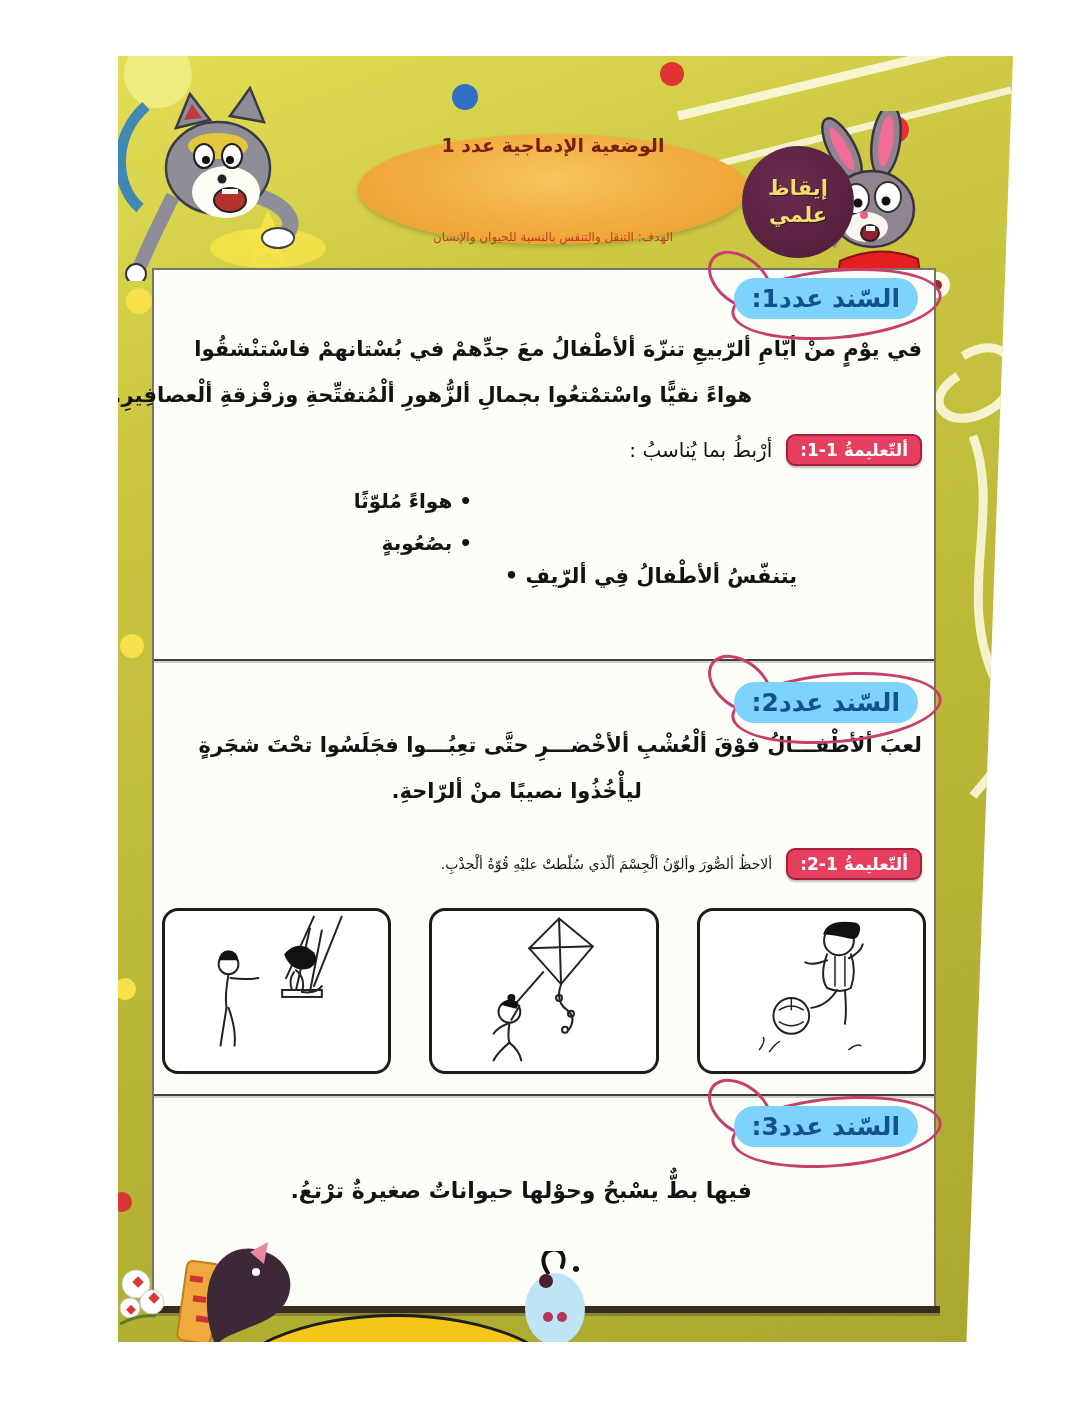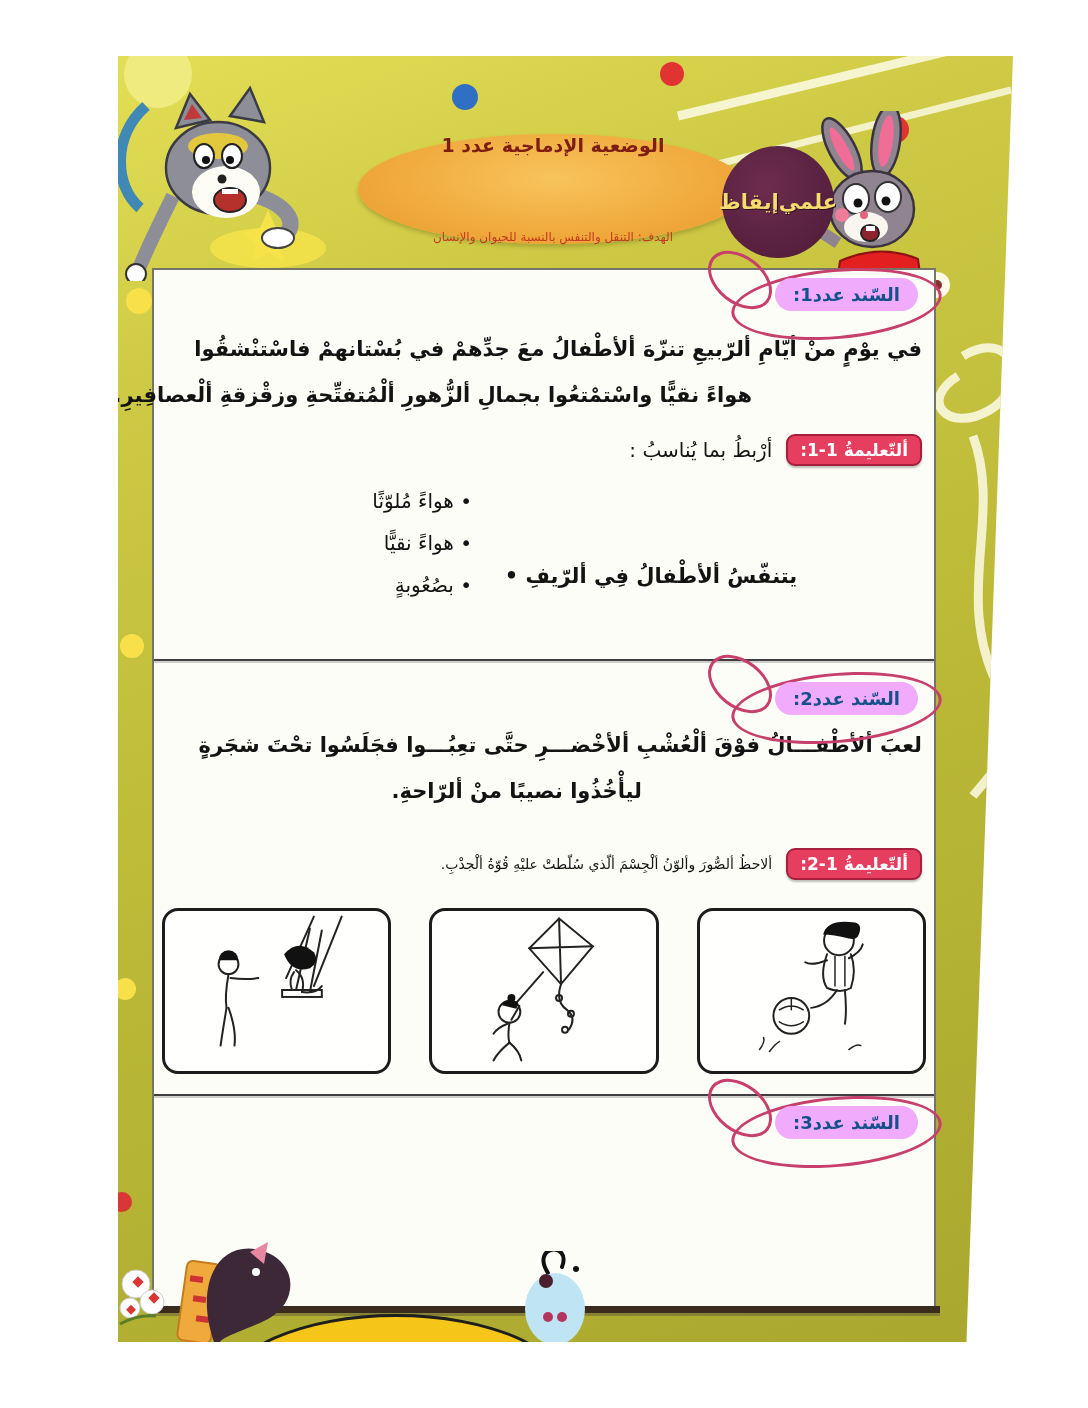--- a/index.html
+++ b/index.html
@@ -11,51 +11,51 @@
         clip-path:polygon(0 0,100% 0,94.8% 100%,0 100%);overflow:hidden;}
   .deco{position:absolute;pointer-events:none;}
   .dot{position:absolute;border-radius:50%;}
   
   .title-ellipse{position:absolute;left:240px;top:78px;width:390px;height:110px;
         background:radial-gradient(ellipse at 50% 40%,#f7c45c 0%,#f0a93c 60%,#e99a2e 100%);
         border-radius:50%;display:flex;flex-direction:column;align-items:center;
         justify-content:space-between;z-index:3;box-shadow:0 3px 4px rgba(120,110,30,.4);}
   .title-l1{color:#7e1d12;font-weight:bold;font-size:19px;}
   .title-l2{color:#c23a22;font-weight:normal;font-size:12px;margin-top:7px;}
-  .subject-badge{position:absolute;left:604px;top:90px;width:112px;height:112px;border-radius:50%;
+  .subject-badge{position:absolute;left:624px;top:90px;width:112px;height:112px;border-radius:50%;
         background:radial-gradient(circle at 40% 35%,#6d2c4e 0%,#57203e 70%,#471834 100%);
-        display:flex;flex-direction:row;align-items:center;justify-content:center;z-index:4;}
+        display:flex;flex-direction:column;align-items:center;justify-content:center;z-index:4;}
   .subject-badge span{color:#f4dc6d;font-weight:bold;font-size:21px;line-height:27px;
         text-shadow:1px 1px 0 #2e0f22;}
   
   .panel{position:absolute;left:34px;top:212px;width:780px;height:1038px;background:#fdfdf8;
         border:2px solid #76756a;z-index:4;direction:rtl;}
   .divider{position:absolute;left:0;right:0;height:0;border-top:2px solid #3f3f3f;
         box-shadow:0 2px 0 rgba(0,0,0,.18);}
   .sec-head{position:absolute;right:16px;z-index:2;}
-  .pill{display:inline-block;background:#f0abfc;color:#14508c;font-weight:bold;font-size:18px;
+  .pill{display:inline-block;background:#7dd3fc;color:#14508c;font-weight:bold;font-size:25px;
         padding:6px 18px;border-radius:26px;position:relative;z-index:2;}
   .scrib{position:absolute;border:3px solid #c73f6c;border-radius:50%;z-index:1;}
   .scrib.main{width:205px;height:64px;top:-9px;right:-24px;transform:rotate(-5deg);}
   .scrib.loop{width:66px;height:42px;top:-22px;right:142px;transform:rotate(38deg);}
   .para{position:absolute;right:12px;left:12px;color:#131313;font-weight:bold;}
   .pline{display:block;white-space:nowrap;font-size:21px;line-height:46px;}
   .ind-170{margin-right:170px;}
   .ind-280{margin-right:280px;}
   .p3 .pline{font-size:22px;line-height:54px;}
   .instr{position:absolute;right:12px;display:flex;align-items:center;gap:14px;}
   .ibadge{background:#e63e5e;border:2px solid #a81f3d;border-radius:9px;color:#ffffff;
         font-weight:bold;font-size:17px;padding:4px 12px;white-space:nowrap;
         box-shadow:0 2px 2px rgba(0,0,0,.25);}
   .itext{font-weight:normal;font-size:20px;color:#141414;white-space:nowrap;}
   .exercise{position:absolute;top:208px;left:0;right:0;height:180px;}
   .stem{position:absolute;right:128px;top:86px;width:310px;text-align:center;
         font-weight:bold;font-size:21px;color:#131313;white-space:nowrap;}
   .options{position:absolute;left:150px;top:2px;width:168px;}
-  .opt{font-weight:normal;font-size:20px;line-height:42px;color:#131313;white-space:nowrap;}
+  .opt{font-weight:bold;font-size:20px;line-height:42px;color:#131313;white-space:nowrap;}
   .imgs{position:absolute;top:638px;left:8px;right:8px;height:172px;display:flex;
         direction:ltr;justify-content:center;gap:38px;}
   .ibox{width:224px;height:160px;border:3px solid #1c1c1c;border-radius:16px;background:#fffffe;}
   .ibox svg{width:100%;height:100%;}
   
   .bottom-line{position:absolute;left:30px;top:1250px;width:792px;height:7px;background:#3a2d1e;
         box-shadow:0 3px 0 rgba(90,80,60,.45);z-index:5;}
   .yellow-ellipse{position:absolute;left:105px;top:1258px;width:340px;height:150px;
         background:#f5c518;border:3px solid #1e1e1e;border-radius:50%;z-index:6;}
   .balloon{position:absolute;left:392px;top:1195px;width:90px;height:95px;z-index:6;}
@@ -154,21 +154,20 @@
       <span class="pline ind-170">هواءً نقيًّا واسْتمْتعُوا بجمالِ ألزُّهورِ ألْمُتفتِّحةِ وزقْزقةِ ألْعصافِيرِ.</span>
     </div>
     <div class="instr" style="top:164px">
       <span class="ibadge">ألتّعليمةُ 1-1:</span>
       <span class="itext">أرْبطُ بما يُناسبُ :</span>
     </div>
     <div class="exercise">
       <div class="stem">يتنفّسُ ألأطْفالُ فِي ألرّيفِ •</div>
       <div class="options">
         <div class="opt">• هواءً مُلوّثًا</div>
-        <div class="opt">• هواءً نقيًّا</div>
         <div class="opt">• بصُعُوبةٍ</div>
       </div>
     </div>
 
     <div class="divider" style="top:389px"></div>
 
     <div class="sec-head" style="top:412px">
       <i class="scrib main"></i>
       <i class="scrib loop"></i>
       <span class="pill">السّند عدد2:</span>
@@ -238,20 +237,21 @@
     </div>
 
     <div class="divider" style="top:824px"></div>
 
     <div class="sec-head" style="top:836px">
       <i class="scrib main"></i>
       <i class="scrib loop"></i>
       <span class="pill">السّند عدد3:</span>
     </div>
     <div class="para p3" style="top:894px">
+      <span class="pline ind-170">فيها بطٌّ يسْبحُ وحوْلها حيواناتٌ صغيرةٌ ترْتعُ.</span>
     </div>
   </div>
 
   <div class="bottom-line"></div>
   <div class="yellow-ellipse"></div>
 
   <svg class="balloon" viewBox="0 0 90 95">
     <path d="M 38 22 C 20 -6 62 -10 52 16" stroke="#111" stroke-width="4" fill="none" stroke-linecap="round"></path>
     <circle cx="66" cy="18" r="3" fill="#111"></circle>
     <ellipse cx="45" cy="58" rx="30" ry="36" fill="#bfe4f4"></ellipse>

